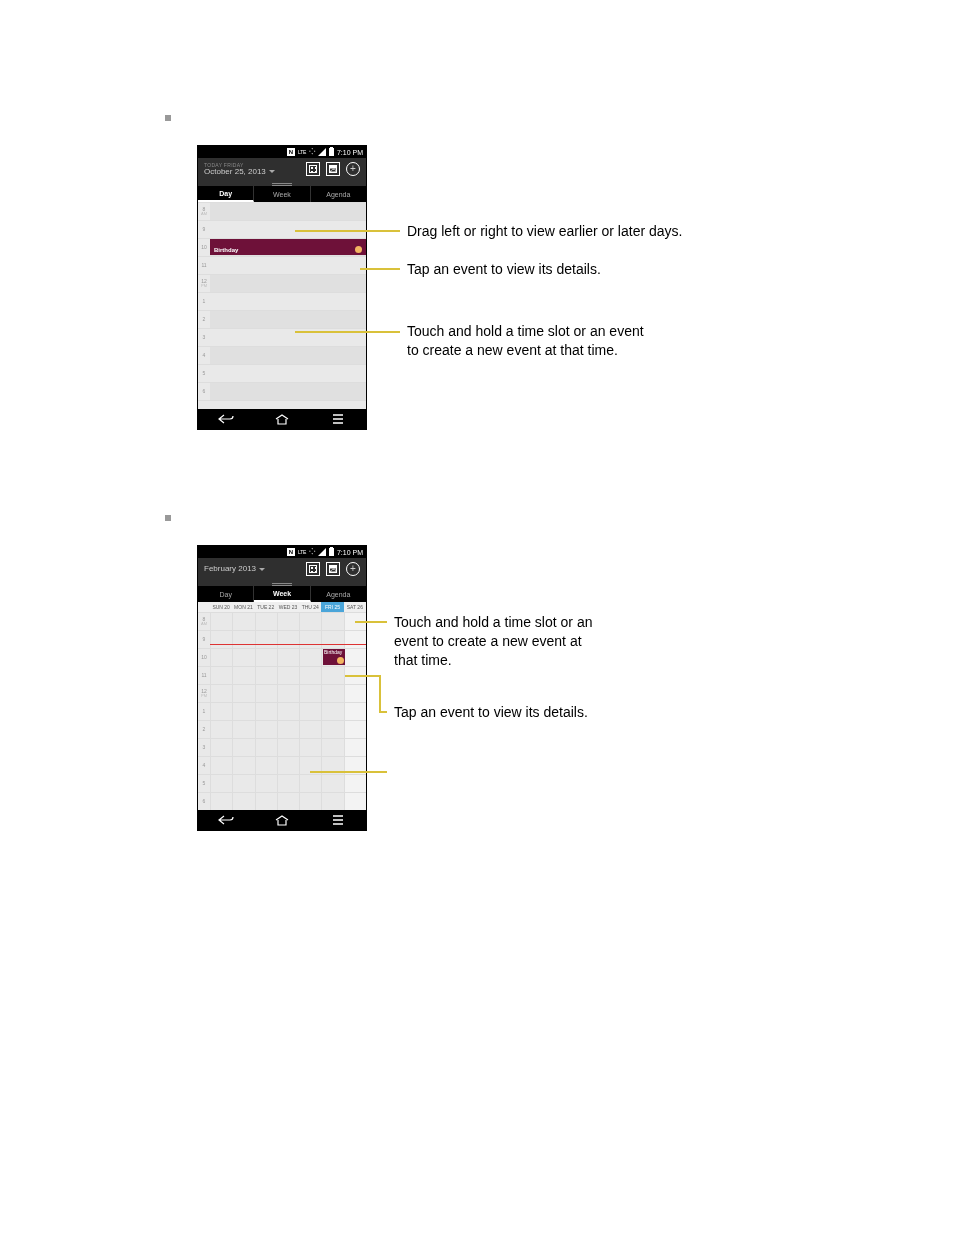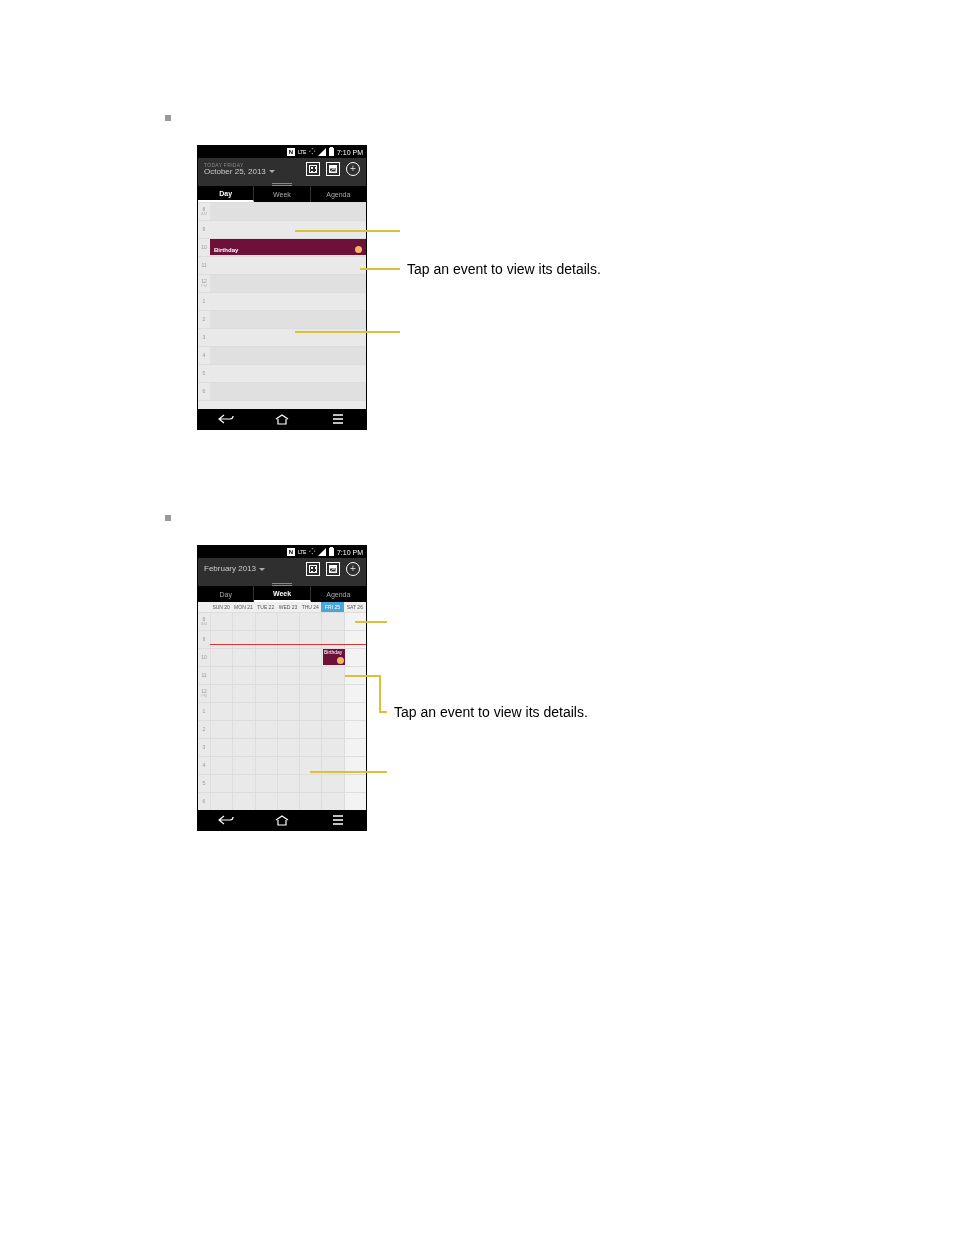--- a/index.html
+++ b/index.html
@@ -309,25 +309,30 @@
         <div class="nav-btn nav-menu">
           <svg width="12" height="10" viewBox="0 0 12 10">
               <path d="M1 1 H11 M1 5 H11 M1 9 H11" stroke-width="1.4"></path>
             </svg>
         </div>
       </div>
     </div>
   </div>
 
   <div class="callout-line" style="left:130px; top:115px; width:105px;"></div>
+  <div class="callout" style="left:242px; top:107px;">Drag left or right to view earlier or later days.</div>
 
   <div class="callout-line" style="left:195px; top:153px; width:40px;"></div>
   <div class="callout" style="left:242px; top:145px;">Tap an event to view its details.</div>
 
   <div class="callout-line" style="left:130px; top:216px; width:105px;"></div>
+  <div class="callout" style="left:242px; top:207px;">
+    <span>Touch and hold a time slot or an event</span><br>
+    <span>to create a new event at that time.</span>
+  </div>
 </div>
 
 <div class="section" style="height:370px;">
   <div class="bullet"></div>
 
   <div class="phone-wrap">
     <div class="phone">
 
       <div class="statusbar">
         <span class="ic-n">N</span>
@@ -531,20 +536,25 @@
         <div class="nav-btn nav-menu">
           <svg width="12" height="10" viewBox="0 0 12 10">
               <path d="M1 1 H11 M1 5 H11 M1 9 H11" stroke-width="1.4"></path>
             </svg>
         </div>
       </div>
     </div>
   </div>
 
   <div class="callout-line" style="left:190px; top:106px; width:32px;"></div>
+  <div class="callout" style="left:229px; top:98px;">
+    <span>Touch and hold a time slot or an</span><br>
+    <span>event to create a new event at</span><br>
+    <span>that time.</span>
+  </div>
 
   <div class="callout-line-v" style="left:214px; top:160px; height:36px;"></div>
   <div class="callout-line" style="left:180px; top:160px; width:34px;"></div>
   <div class="callout-line" style="left:214px; top:196px; width:8px;"></div>
   <div class="callout" style="left:229px; top:188px;">Tap an event to view its details.</div>
 
   <div class="callout-line" style="left:145px; top:256px; width:77px;"></div>
 </div>
 
 </body></html>

